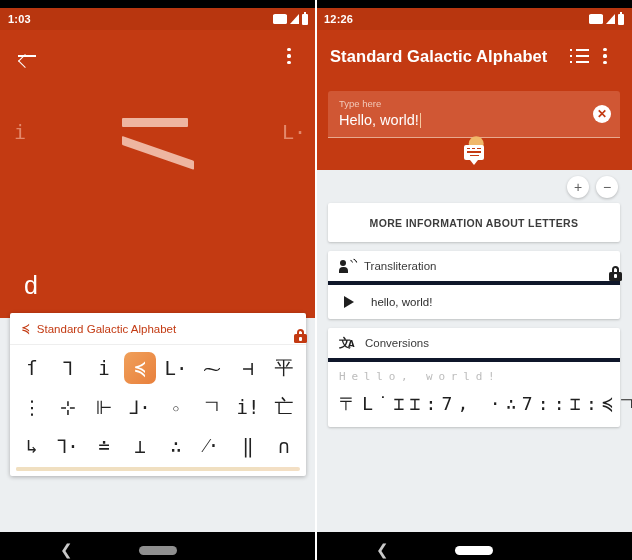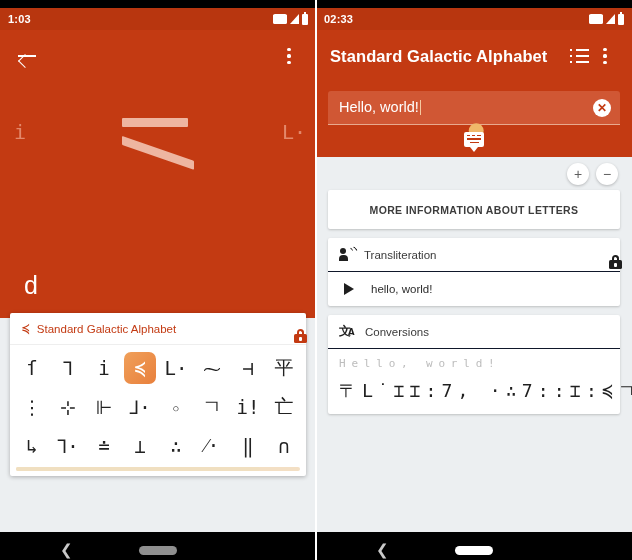--- a/index.html
+++ b/index.html
@@ -119,21 +119,21 @@
   .card-display { padding:12px 10px 0; position:relative; }
   .disp-line { font-family:"DejaVu Sans Mono", monospace; font-size:19px; color:#212121;
                text-align:center; letter-spacing:-.5px; padding-right:14px; white-space:nowrap; }
   .disp-kebab { position:absolute; right:7px; top:14px; }
   .disp-kebab i { width:2.8px; height:2.8px; border-radius:50%; background:#5b5b5b;
                   display:block; margin-bottom:2.6px; }
   .moreinfo { text-align:center; font-size:10.5px; font-weight:bold; color:#3c3c3c;
               letter-spacing:.35px; padding:14px 0 13px; cursor:pointer; }
 
   .card-head { display:flex; align-items:center; height:34px; padding:0 11px;
-               border-bottom:1px solid #0f172a; }
+               border-bottom:4px solid #0f172a; }
   .card-head .ch-label { font-size:11.5px; color:#3a3a3a; margin-left:9px; }
   .card-head .ch-lock { margin-left:auto; color:#1f1f1f; }
 
   .speak-icon { width:16px; height:13px; position:relative; color:#1f1f1f; }
   .speak-icon .hd { position:absolute; left:1px; top:0; width:6px; height:6px;
                     border-radius:50%; background:currentColor; }
   .speak-icon .bd { position:absolute; left:0; top:7px; width:9px; height:6px;
                     border-radius:4px 4px 0 0; background:currentColor; }
   .speak-icon .w1,.speak-icon .w2 { position:absolute; border:1.3px solid currentColor;
                     border-radius:50%; border-color:currentColor transparent transparent transparent; }
@@ -259,21 +259,21 @@
     <span class="navback">❮</span>
     <span class="navpill pill-grey"></span>
   </div>
 </div>
 
 <div class="divider"></div>
 
 <div class="screen right">
 
   <div class="statusbar">
-    <span class="clock">02:33</span>
+    <span class="clock">12:26</span>
     <span class="sysicons">
       <span class="sp-wifi"></span>
       <span class="sp-sig"></span>
       <span class="sp-bat"></span>
     </span>
   </div>
 
   <div class="appbar">
     <span class="title">Standard Galactic Alphabet</span>
     <span class="spacer"></span>
@@ -288,20 +288,21 @@
       <span class="kebab">
           <i></i>
           <i></i>
           <i></i>
         </span>
     </span>
   </div>
 
   <div class="inputzone">
     <div class="infield">
+      <div class="flabel">Type here</div>
       <div class="fvalue"><span>Hello, world!</span><span class="caret"></span></div>
       <span class="clearbtn">✕</span>
       <span class="handle"></span>
     </div>
     <div class="kbdtoggle">
       <span class="kbd-glyph">
           <i></i>
           <i></i>
           <i></i>
           <i></i>

